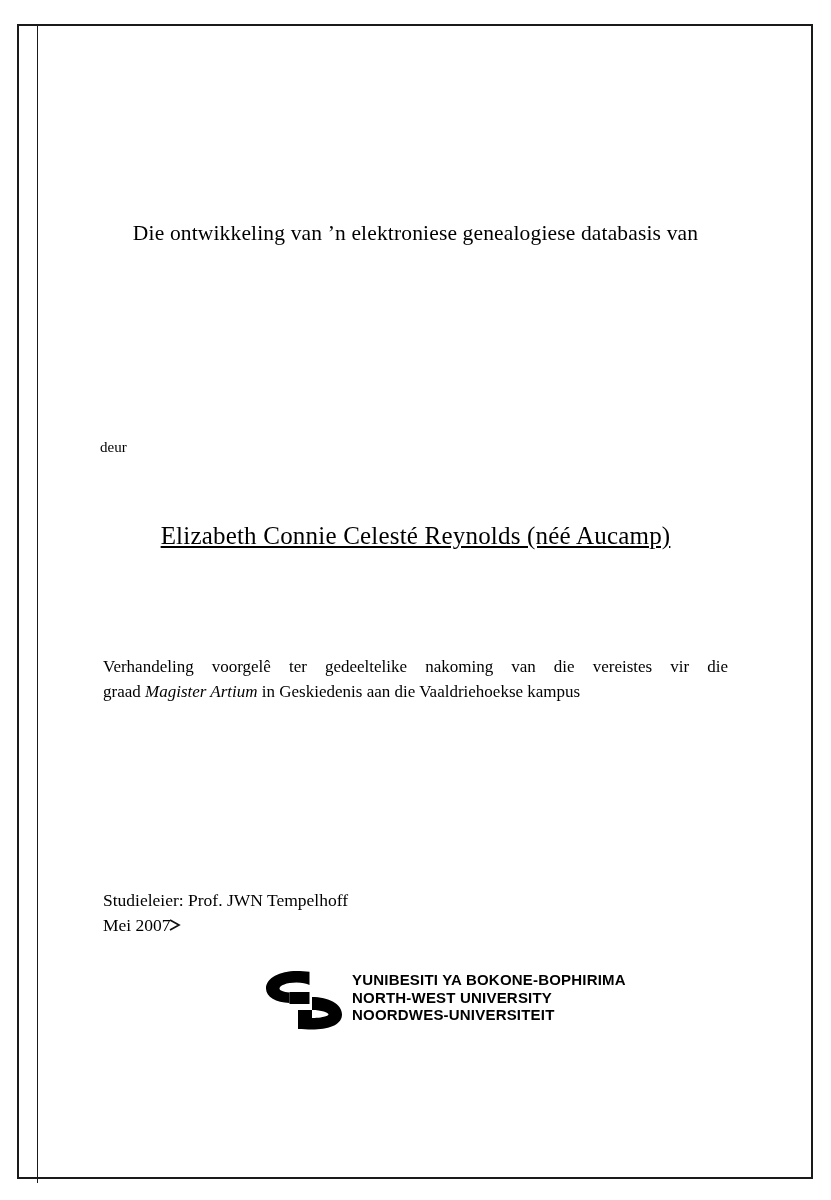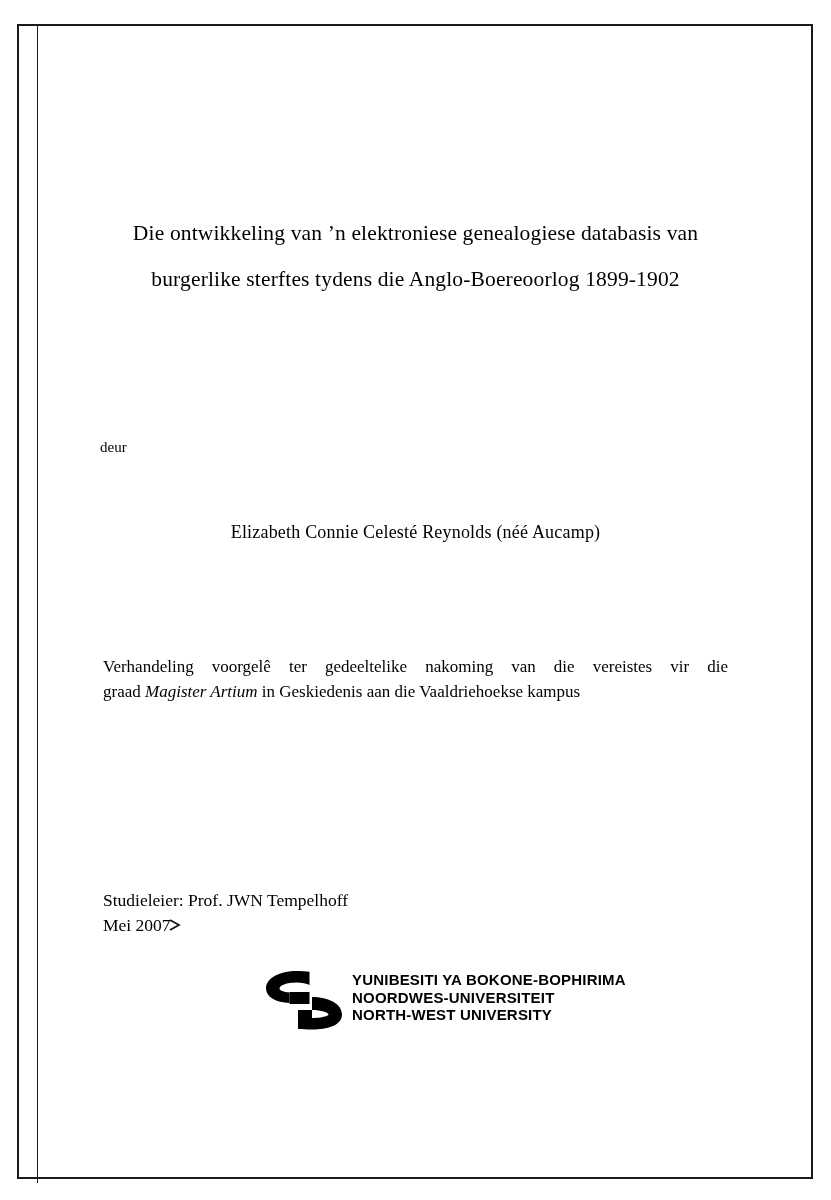--- a/index.html
+++ b/index.html
@@ -70,22 +70,23 @@
     width: 631px;
     text-align: left;
     font-size: 15px;
   }
   .author {
     position: absolute;
     left: 0;
     top: 498px;
     width: 631px;
     text-align: center;
-    font-size: 18px;
+    font-size: 25px;
     letter-spacing: 0.2px;
+    text-decoration: underline;
   }
   .statement {
     position: absolute;
     left: 3px;
     top: 631px;
     width: 625px;
     font-size: 17px;
     line-height: 24.5px;
     text-align: justify;
   }
@@ -143,21 +144,20 @@
 </head>
 <body>
 
 <div class="page">
   <div class="scan-frame"></div>
 
   <div class="content">
 
     <div class="title-block">
       <span class="title-line">Die ontwikkeling van ’n elektroniese genealogiese databasis van</span>
-      <span class="title-line">burgerlike sterftes tydens die Anglo-Boereoorlog 1899-1902</span>
     </div>
 
     <div class="by-word">deur</div>
 
     <div class="author">Elizabeth Connie Celesté Reynolds (néé Aucamp)</div>
 
     <div class="statement">
       <span class="l1">Verhandeling voorgelê ter gedeeltelike nakoming van die vereistes vir die</span>
       <span class="l2"><span>graad </span><i>Magister Artium</i><span> in Geskiedenis aan die Vaaldriehoekse kampus</span></span>
     </div>
@@ -180,19 +180,19 @@
           <g fill="#000000">
             <path d="M44.5 4 C28 4 14 11 14 21.5 C14 30 24 35.5 37.5 36 L37.5 25.5 C31.5 25 27.5 23.5 27.5 21.5 C27.5 18.5 34.5 15.5 44.5 15.5 C50 15.5 54.5 16.5 57.5 18 L57.5 4.8 C53.5 4.3 49 4 44.5 4 Z"></path>
             <path d="M60 30 C76.5 30 90 37 90 47.5 C90 58 76.5 62.5 60 62.5 C55 62.5 50.5 62.2 46.5 61.5 L46.5 48.5 C49.5 50 54 51 60 51 C69.5 51 76.5 49 76.5 47.5 C76.5 45.5 69.5 43 60 43 L60 30 Z"></path>
             <rect x="37.5" y="25" width="20" height="12"></rect>
             <rect x="46" y="43" width="14" height="19"></rect>
           </g>
         </svg>
       </span>
       <span class="logo-text">
         <div>YUNIBESITI YA BOKONE-BOPHIRIMA</div>
+        <div>NORTH-WEST UNIVERSITY</div>
         <div>NOORDWES-UNIVERSITEIT</div>
-        <div>NORTH-WEST UNIVERSITY</div>
       </span>
     </div>
 
   </div>
 </div>
 
 </body></html>

